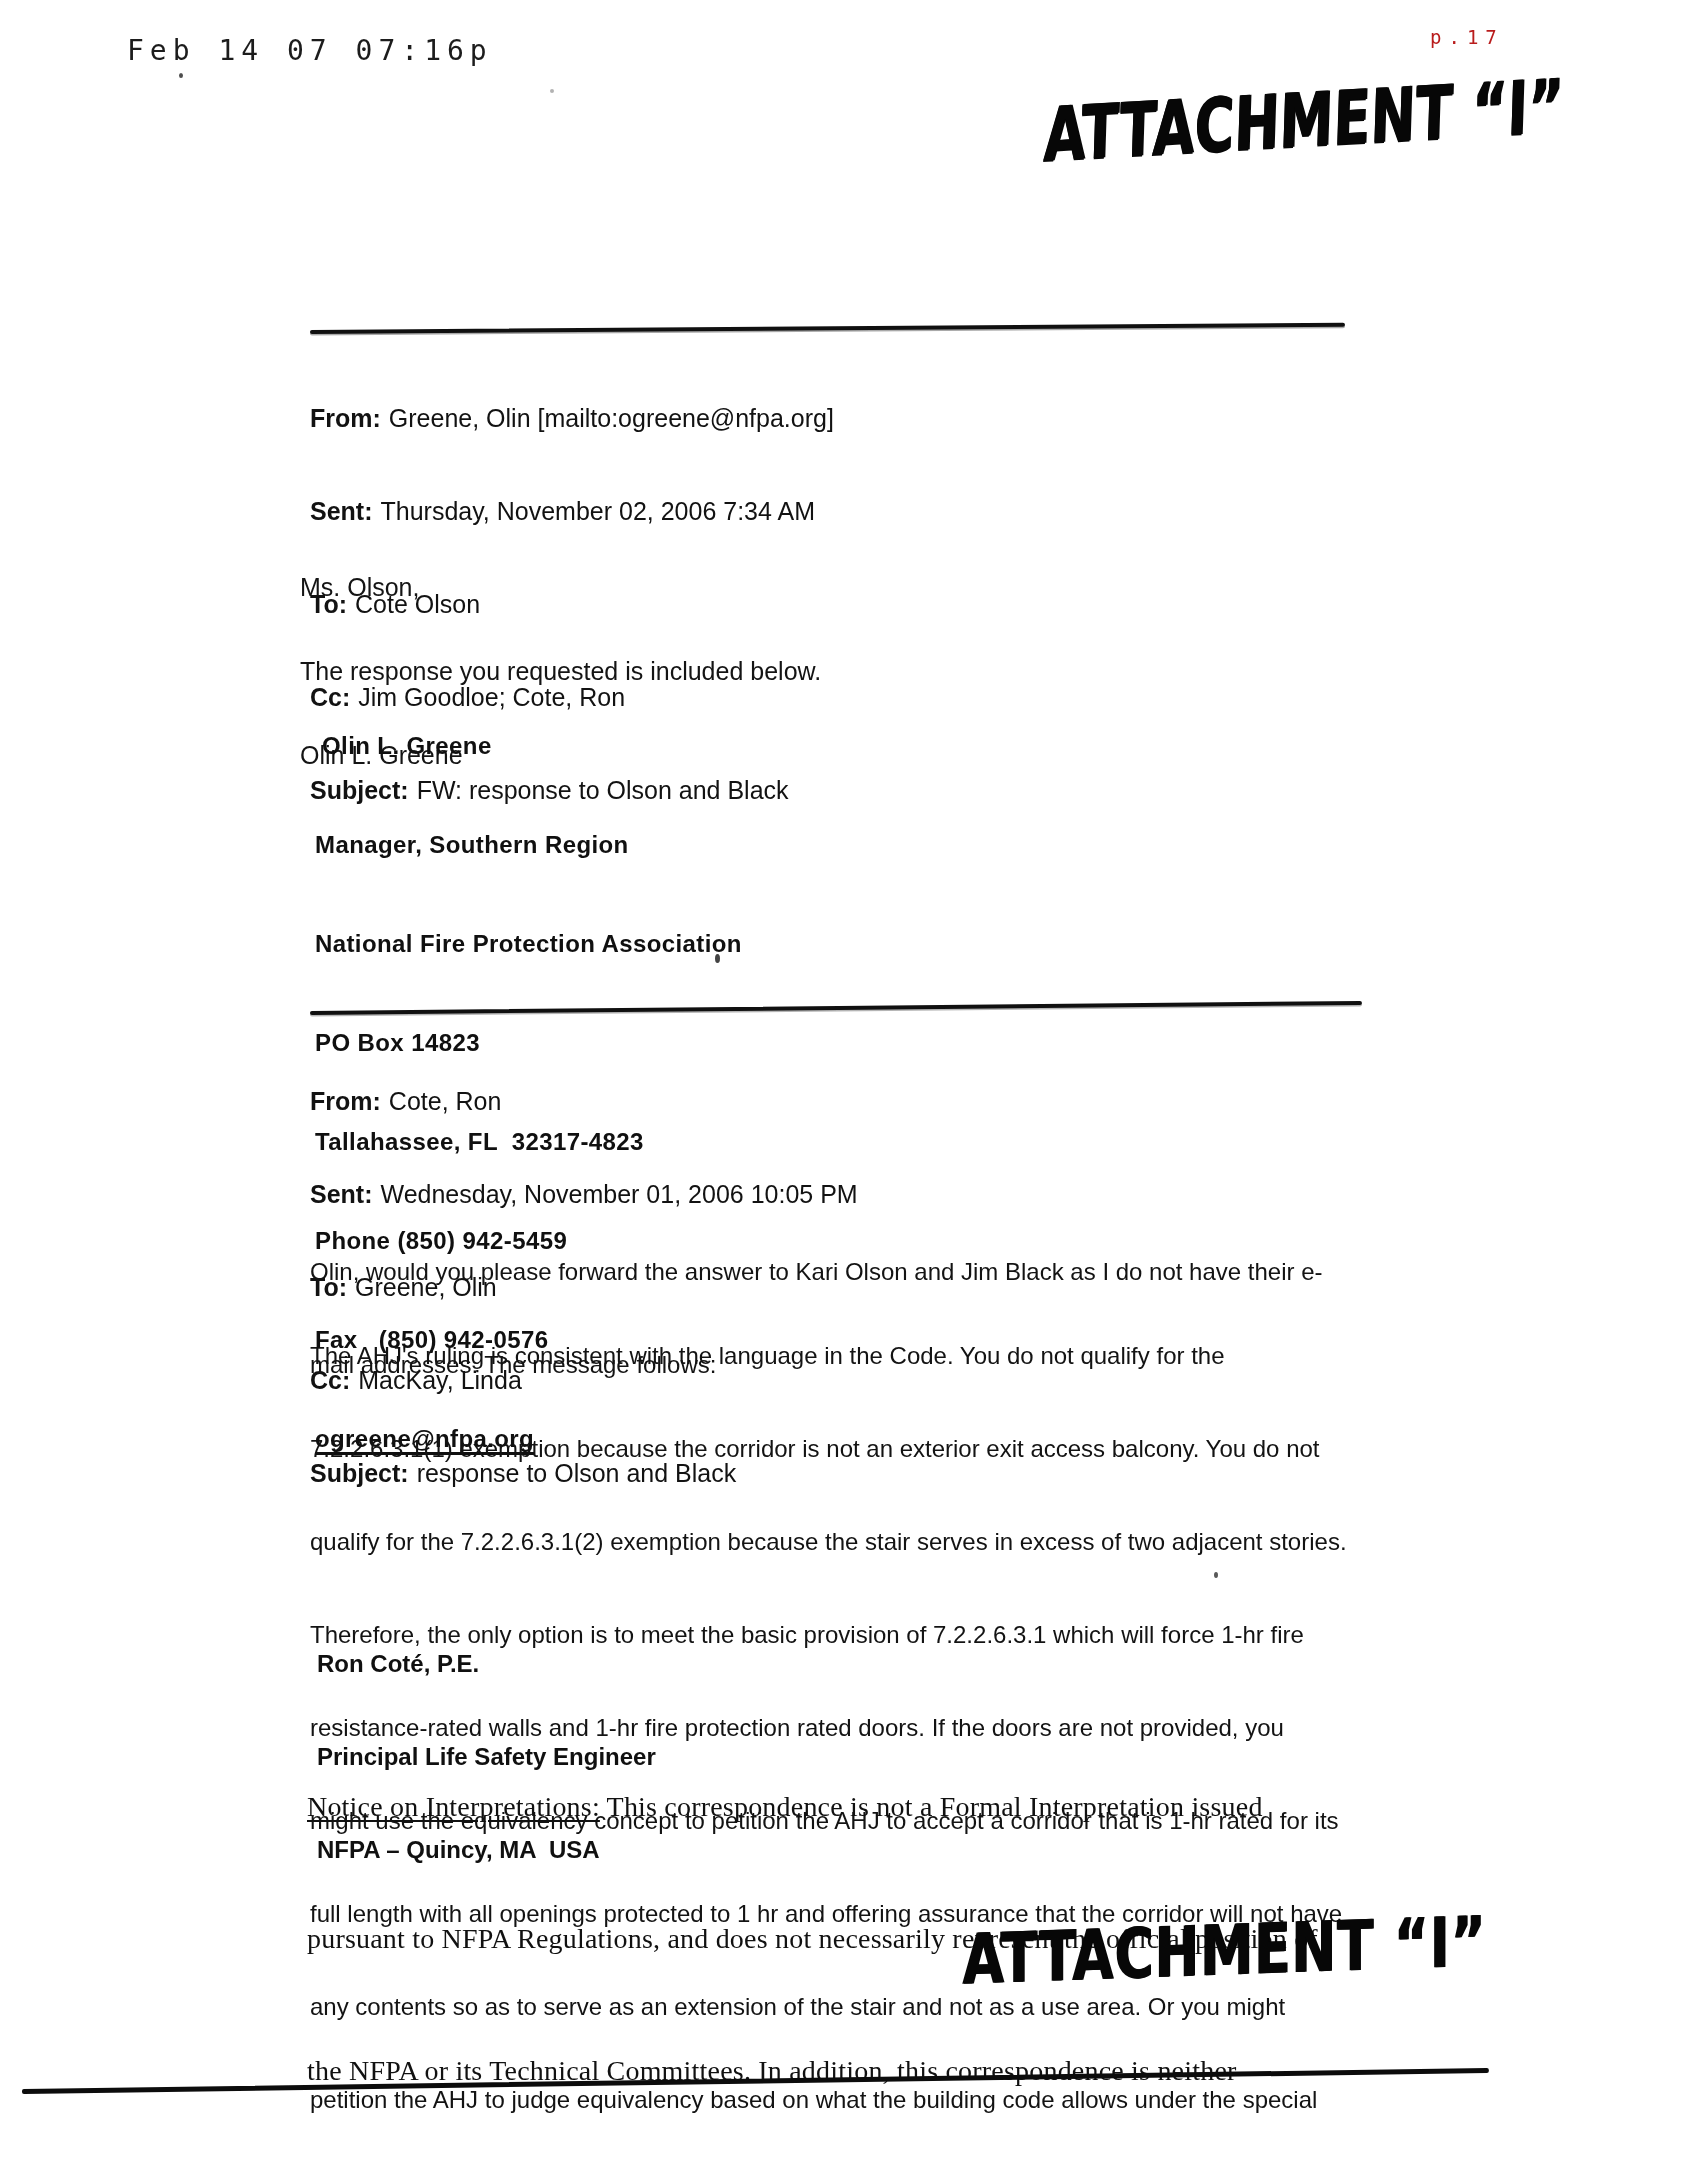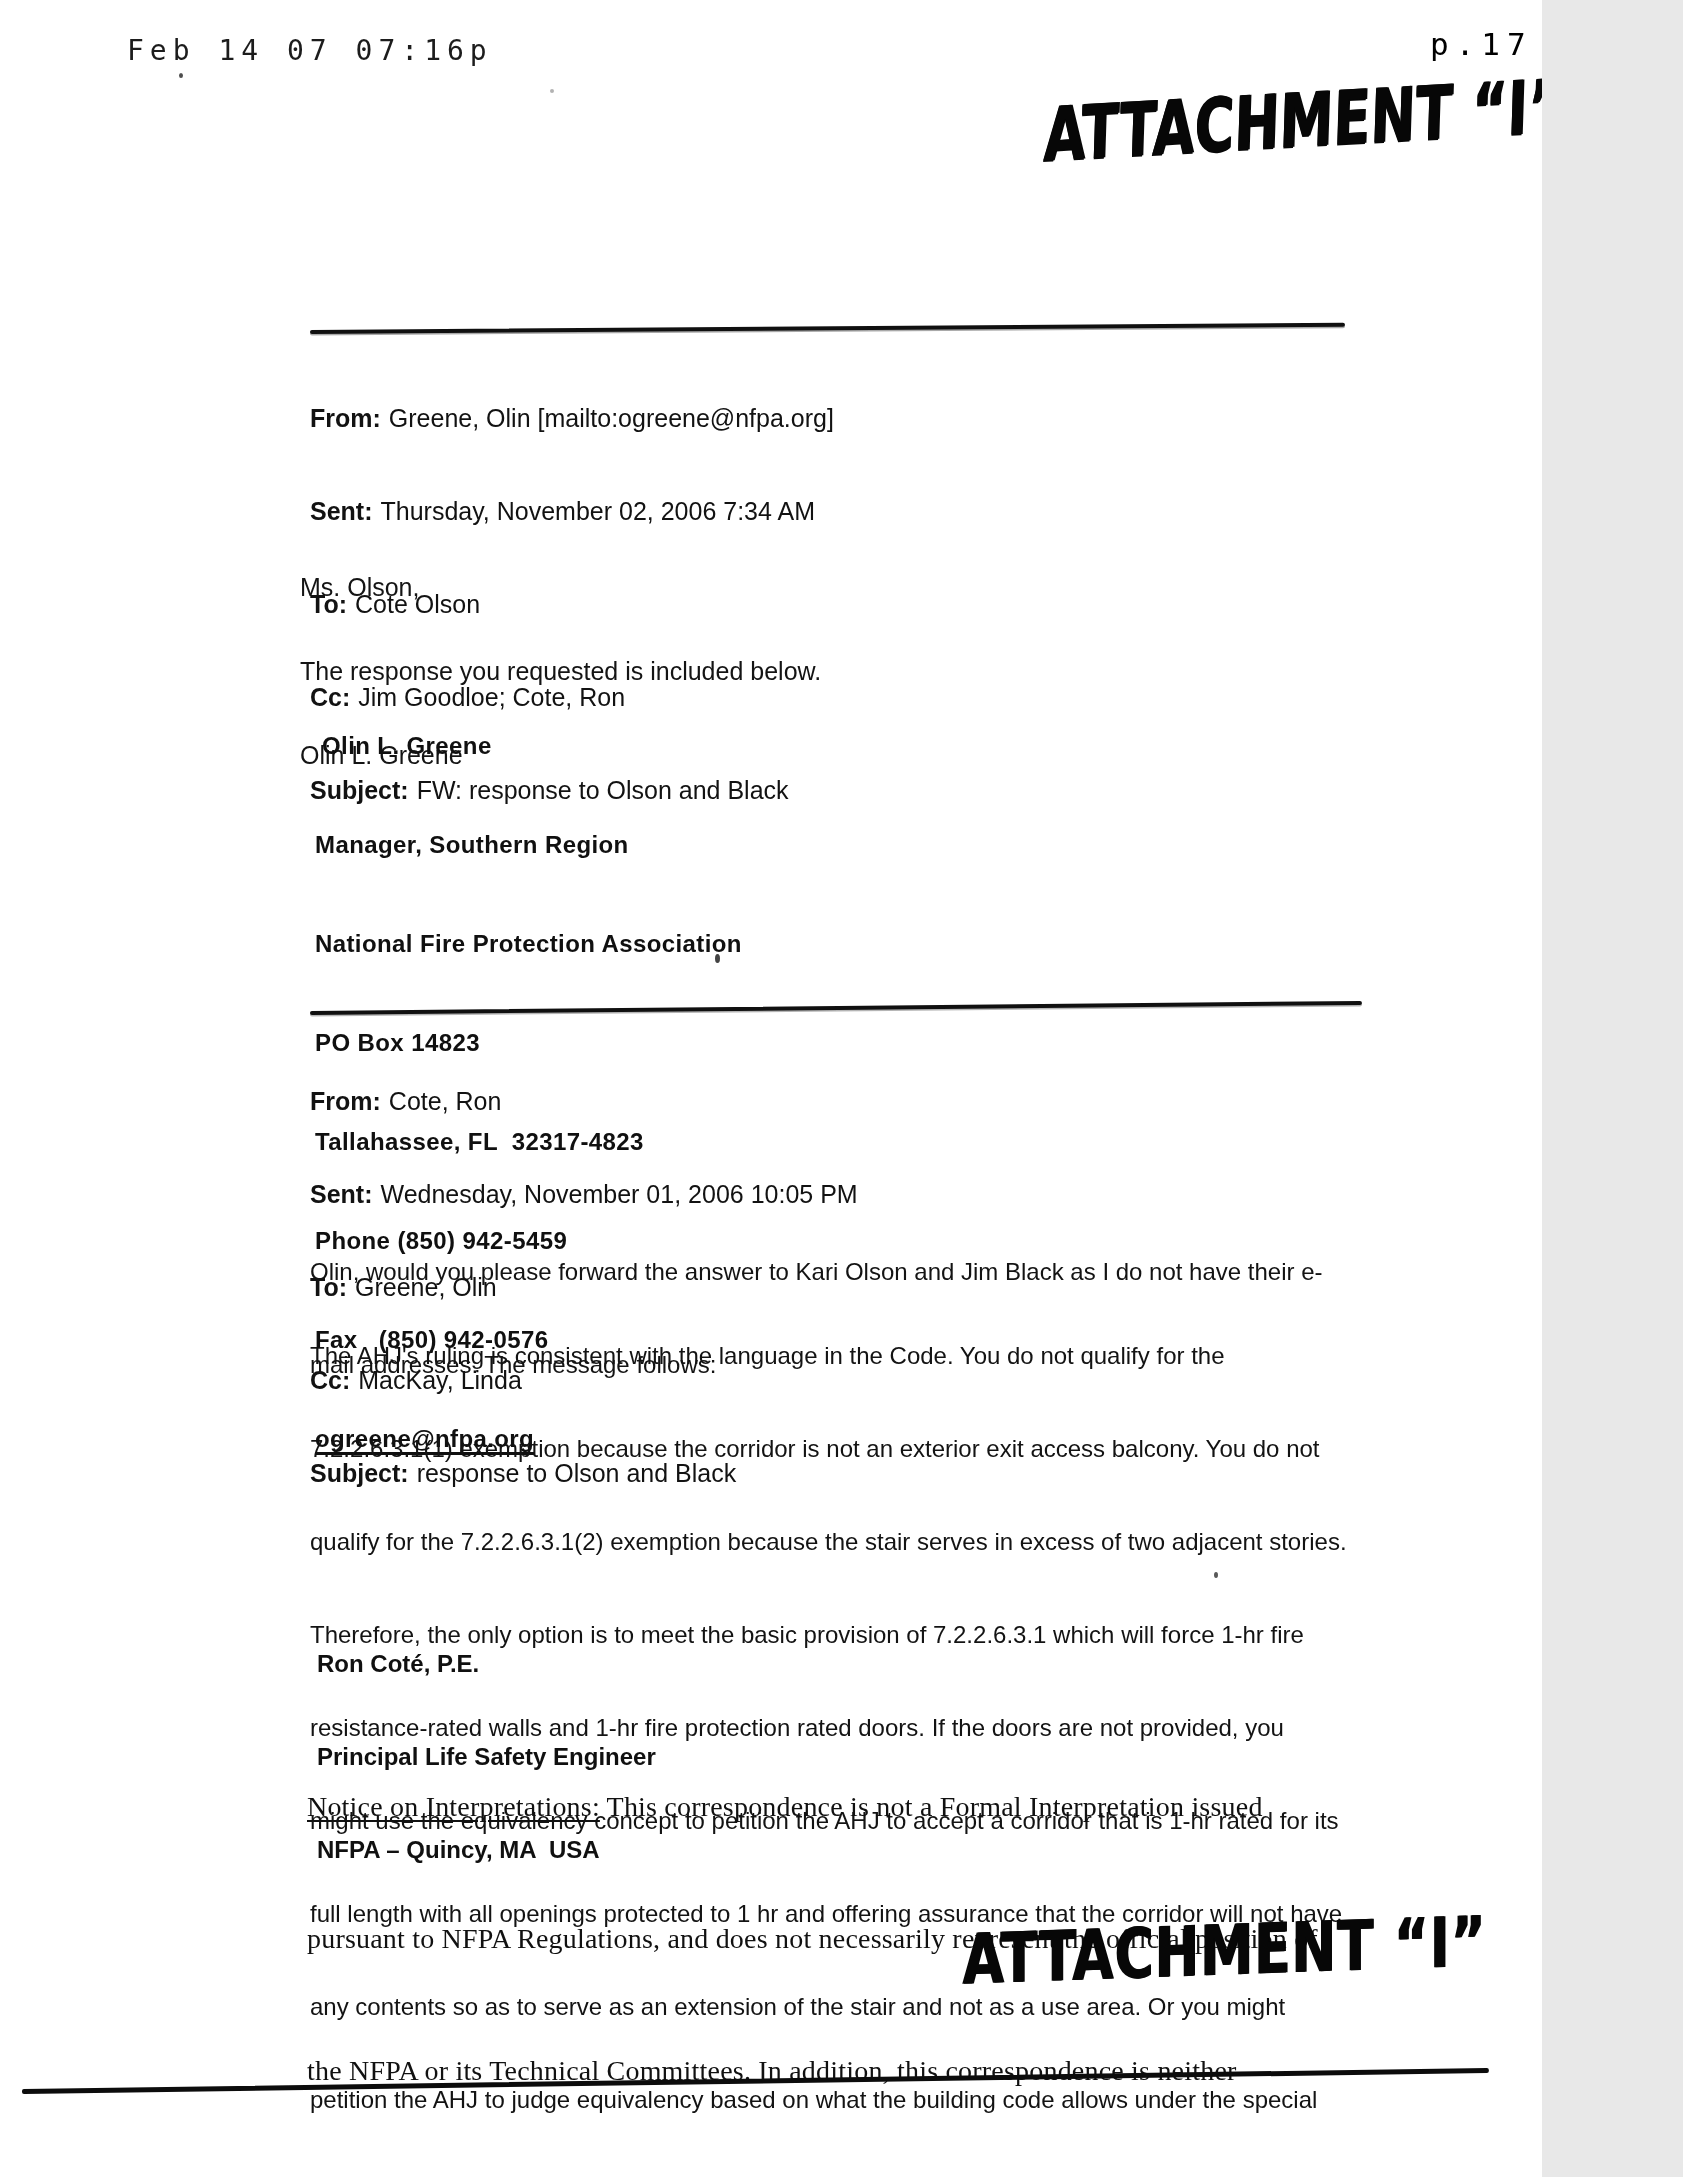--- a/index.html
+++ b/index.html
@@ -1,29 +1,29 @@
 <!DOCTYPE html>
 <html><head>
 <meta charset="utf-8">
 <style>
   html,body{margin:0;padding:0;background:#e8e8e8;}
   .page{
-    position:relative;width:1542px;height:2177px;background:#ffffff;
+    position:relative;width:1683px;height:2177px;background:#ffffff;
     overflow:hidden;font-family:"Liberation Sans",sans-serif;color:#141414;
   }
   
   .fax-ts{
     position:absolute;left:127px;top:34px;
     font-family:"DejaVu Sans Mono",monospace;font-size:28px;letter-spacing:6px;
     color:#1c1c1c;white-space:pre;
   }
   .pageno{
     position:absolute;left:1430px;top:26px;
-    font-family:"DejaVu Sans Mono",monospace;font-size:31px;letter-spacing:7px;
-    color:#000000;white-space:pre;
+    font-family:"DejaVu Sans Mono",monospace;font-size:19px;letter-spacing:7px;
+    color:#b91c1c;white-space:pre;
   }
   
   .stamp{
     position:absolute;font-family:"DejaVu Sans",sans-serif;font-weight:900;
     color:#070707;white-space:nowrap;transform-origin:left top;
   }
   .stamp-top{
     left:1045px;top:91px;font-size:61px;
     transform:rotate(-3.2deg) skewX(-5deg) scale(0.88,1.22);
     text-shadow:1.5px 0 0 #070707,0 1px 0 #070707;

